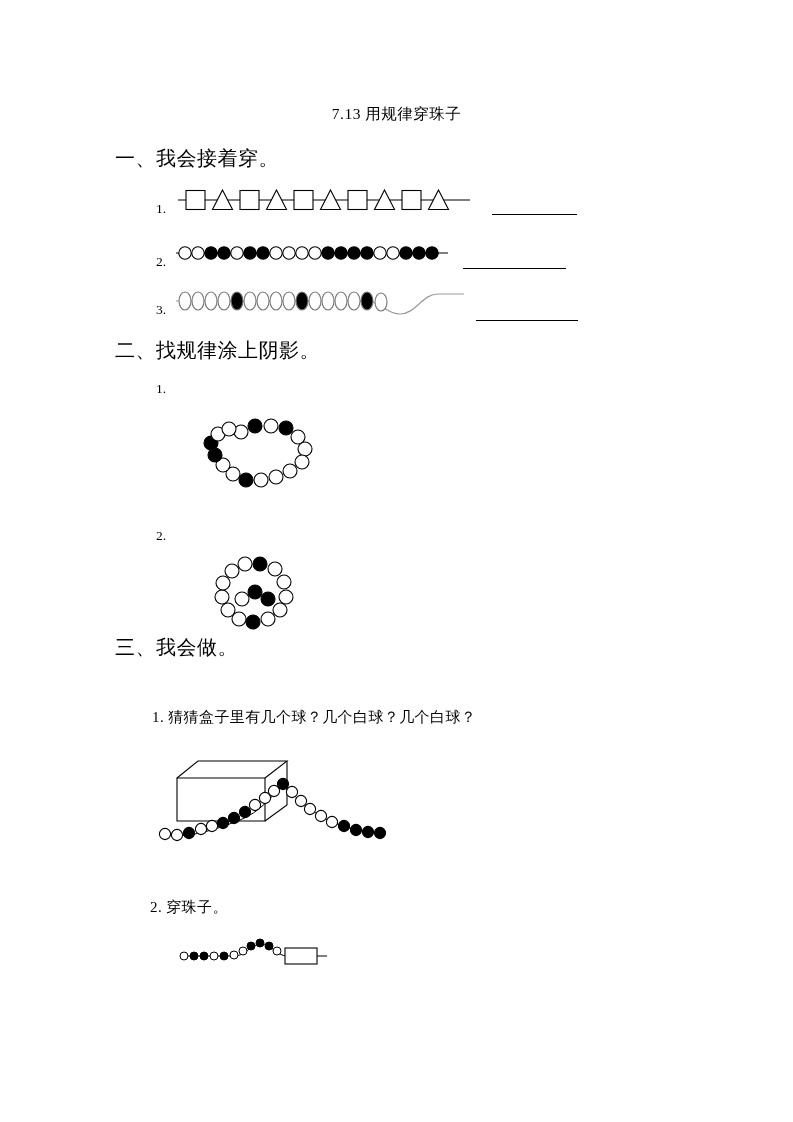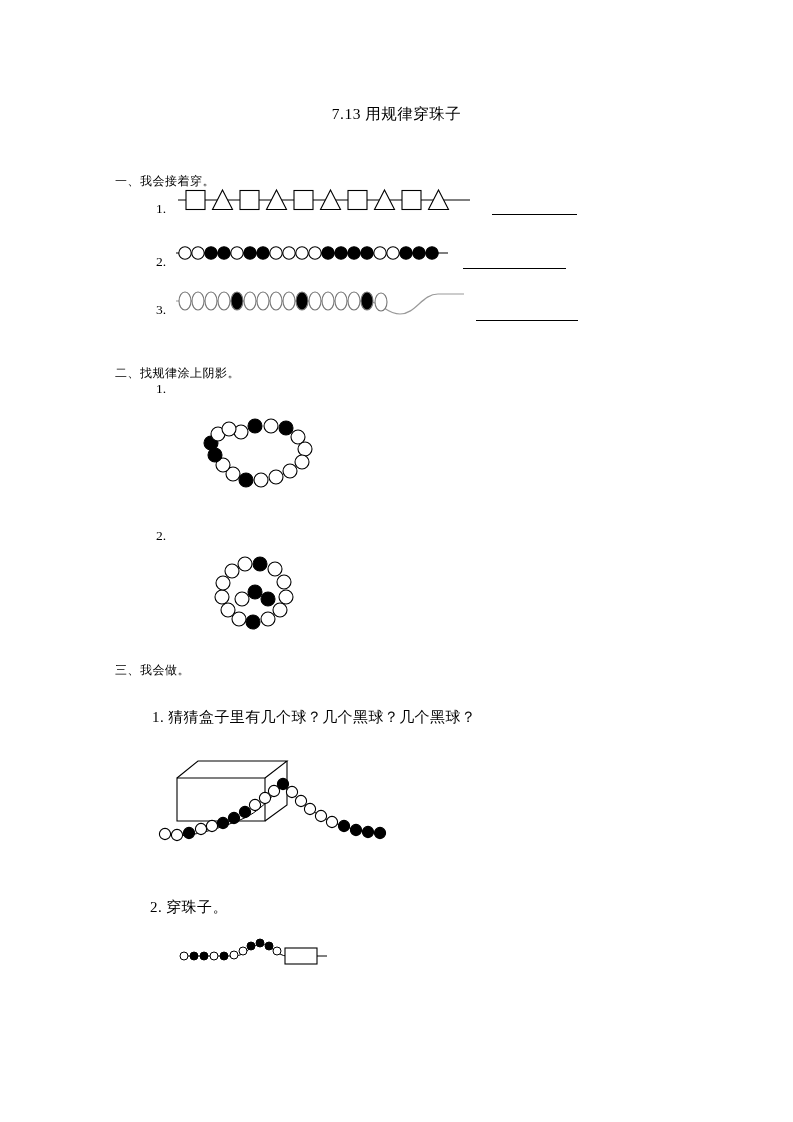--- a/index.html
+++ b/index.html
@@ -25,24 +25,23 @@
     position: absolute;
     top: 104px;
     left: 0;
     width: 793px;
     text-align: center;
     font-size: 15.5px;
     letter-spacing: 0.5px;
   }
   .section-head {
     position: absolute;
-    font-size: 12px;
+    font-size: 20px;
     left: 115px;
     letter-spacing: 0.5px;
-    margin-top: 28px;
   }
   .q-num {
     position: absolute;
     font-size: 13.5px;
   }
   .q-text {
     position: absolute;
     font-size: 15px;
     letter-spacing: 0.4px;
   }
@@ -192,21 +191,21 @@
         <circle cx="73" cy="47" r="7" fill="#000"></circle>
         <circle cx="47" cy="47" r="7" fill="#fff"></circle>
       </g>
     </svg>
   </div>
 
   <div class="section-head" style="top:634px;">三、我会做。</div>
 
   <div class="q-text" style="top:708px; left:152px;">
     <span>1.</span>
-    <span>猜猜盒子里有几个球？几个黑球？几个黑球？</span>
+    <span>猜猜盒子里有几个球？几个白球？几个白球？</span>
   </div>
 
   <div class="svg-wrap" style="top:748px; left:150px;">
     <svg width="260" height="110" viewBox="0 0 260 110">
       <g stroke="#000" fill="none" stroke-width="1.1">
         <polygon points="27,30 115,30 115,73 27,73"></polygon>
         <polyline points="27,30 48,13 137,13 115,30"></polyline>
         <polyline points="115,73 137,57 137,13"></polyline>
       </g>
       <path d="M14,85 C30,92 60,84 90,72 C110,64 120,50 132,38" stroke="#000" fill="none" stroke-width="1"></path>

